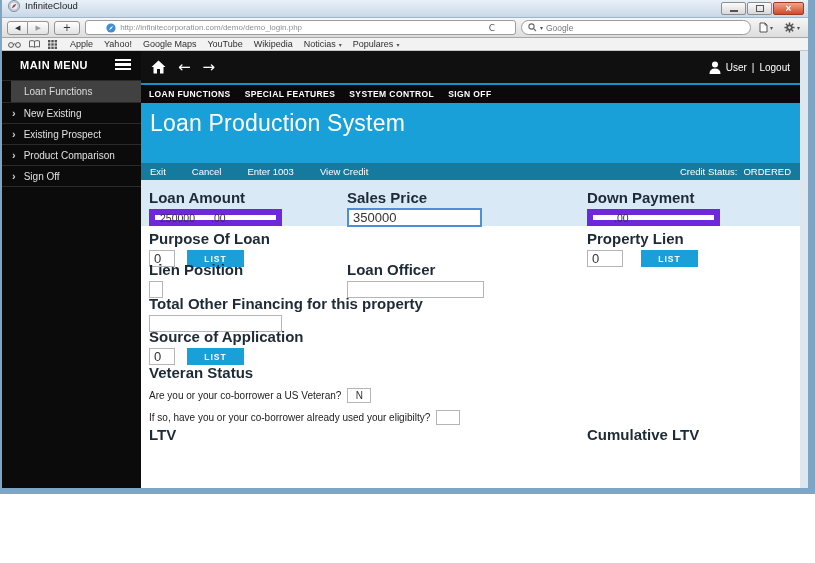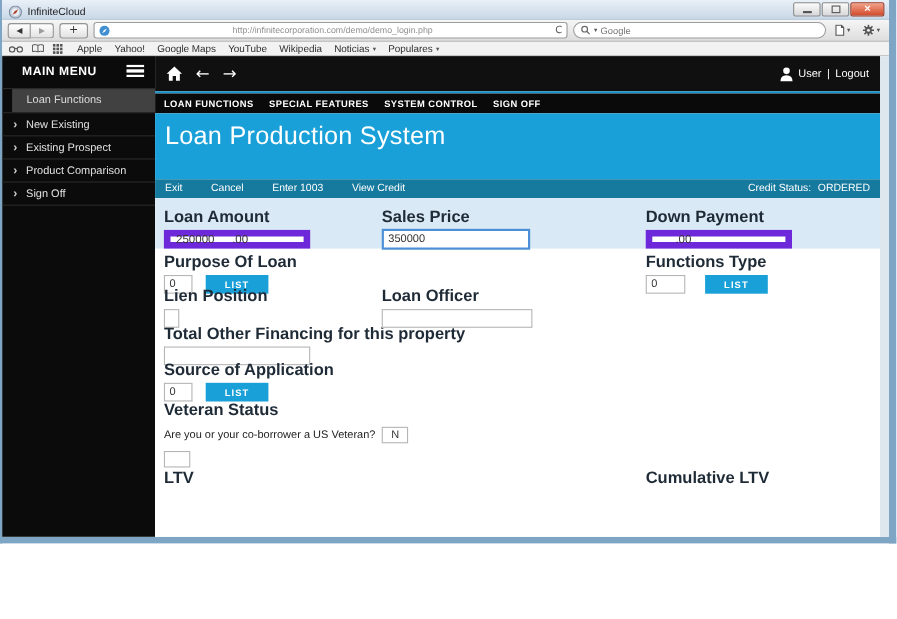--- a/index.html
+++ b/index.html
@@ -4,42 +4,42 @@
 <style>
   * { margin:0; padding:0; box-sizing:border-box; }
   body { width:815px; height:563px; background:#ffffff; font-family:"Liberation Sans", sans-serif; position:relative; overflow:hidden; }
 
   .window { position:absolute; left:0; top:0; width:815px; height:494px;
     border-left:2px solid #7fa5c4; border-right:7px solid #7fa5c4; border-bottom:6px solid #7fa5c4;
     background:#fff; }
 
   
   .titlebar { height:18px; background:linear-gradient(#e9f0f8,#c9d8e7); border-bottom:1px solid #9db5ca;
-    display:flex; align-items:flex-end; padding:0 4px; font-size:9.5px; color:#1c1c1c; }
+    display:flex; align-items:flex-start; padding:0 4px; font-size:9.5px; color:#1c1c1c; }
   .app-icon { width:12px; height:12px; margin:0 5px 0 2px; display:inline-block; }
   .win-controls { margin-left:auto; display:flex; gap:1px; align-self:flex-start; margin-top:2px; }
   .winbtn { width:25px; height:13px; border:1px solid #8d8d8d; border-radius:2px;
     background:linear-gradient(#fbfbfb,#d8d8d8); display:flex; align-items:center; justify-content:center;
     font-size:9px; color:#444; cursor:default; }
   .winbtn .dash { width:8px; height:2px; background:#555; display:block; margin-top:5px; }
   .winbtn .boxi { width:8px; height:7px; border:1.5px solid #555; display:block; }
   .winbtn.close { width:31px; background:linear-gradient(#f3a38a,#d14a2a); border-color:#9e3b21; color:#fff; font-weight:bold; font-size:10px; }
 
   
   .navbar { height:20px; background:linear-gradient(#f6f6f6,#dddddd); border-bottom:1px solid #a7a7a7;
     display:flex; align-items:center; padding:0 5px; gap:5px; }
   .btn-group { display:flex; }
   .nav-b { height:14px; border:1px solid #949494; background:linear-gradient(#ffffff,#e2e2e2);
     font-size:7px; color:#333; display:flex; align-items:center; justify-content:center; padding:0 7px;
     font-family:"DejaVu Sans", sans-serif; }
   .btn-group .nav-b:first-child { border-radius:3px 0 0 3px; }
   .btn-group .nav-b:last-child { border-radius:0 3px 3px 0; border-left:none; color:#9c9c9c; }
   .nav-b.newtab { border-radius:3px; font-size:10px; padding:0 8px; }
   .addressbar { flex:1; height:15px; background:#fff; border:1px solid #9c9c9c; border-radius:3px;
-    display:flex; align-items:center; padding:0 4px; gap:4px; min-width:0;text-align:center; }
+    display:flex; align-items:center; padding:0 20px; gap:4px; min-width:0; }
   .url { font-size:8px; color:#8f8f8f; white-space:nowrap; overflow:hidden; flex:1; }
   .reload { font-size:9px; color:#555; font-family:"DejaVu Sans", sans-serif; }
   .searchbar { width:230px; height:15px; background:#fff; border:1px solid #9c9c9c; border-radius:8px;
     display:flex; align-items:center; padding:0 6px; gap:3px; }
   .searchbar input { border:none; outline:none; flex:1; font-size:8.5px; color:#444; background:transparent; min-width:0; font-family:"Liberation Sans", sans-serif; }
   .tool-b { height:15px; display:flex; align-items:center; gap:2px; padding:0 3px; background:transparent; border:none; }
   .caret { font-size:6px; color:#555; font-family:"DejaVu Sans", sans-serif; }
 
   
   .bookmarksbar { height:13px; background:#f2f2f2; border-bottom:1px solid #c6c6c6;
@@ -81,21 +81,21 @@
 
   .formarea { flex:1; position:relative; background:#fff; }
   .bluerow { position:absolute; left:0; top:0; width:100%; height:46px; background:#d9e9f5; }
   .fg { position:absolute; }
   .flabel { font-size:15px; font-weight:bold; color:#1e2a36; }
   .qtext { font-size:10px; color:#222; }
   .tbox { background:#fff; border:6px solid #6d28d9; height:17px; font-size:10.5px; color:#333;
     display:flex; align-items:center; margin-top:3px; }
   .tbox .whole { margin-left:5px; }
   .tbox .cents { margin-left:16px; color:#333; }
-  input.tinput { background:#fff; border:1px solid #b5b5b5; height:17px; font-size:10px; color:#333;
+  input.tinput { background:#fff; border:1px solid #b5b5b5; height:17px; font-size:13px; color:#333;
     padding:0 4px; margin-top:3px; font-family:"Liberation Sans", sans-serif; display:block; }
   input.focused { border:2px solid #4b8fd6; height:19px; margin-top:2px; }
   .ctl-row { display:flex; align-items:center; margin-top:3px; }
   .list-btn { width:57px; height:17px; background:#1aa0d8; color:#fff; border:none;
     font-size:8.5px; font-weight:bold; letter-spacing:1px; cursor:pointer; font-family:"Liberation Sans", sans-serif; }
   .qrow { display:flex; align-items:center; gap:6px; }
   .qinput { width:24px; height:15px; border:1px solid #b5b5b5; font-size:10px; text-align:center; color:#333; font-family:"Liberation Sans", sans-serif; }
 
   svg { display:block; }
 </style>
@@ -336,21 +336,21 @@
 
         <div class="fg" style="left:8px; top:50px;">
           <div class="flabel">Purpose Of Loan</div>
           <div class="ctl-row">
             <input class="tinput" style="width: 26px; margin-top: 0px;" value="0">
             <button class="list-btn" style="margin-left:12px;">LIST</button>
           </div>
         </div>
 
         <div class="fg" style="left:446px; top:50px;">
-          <div class="flabel">Functions Type</div>
+          <div class="flabel">Property Lien</div>
           <div class="ctl-row">
             <input class="tinput" style="width: 36px; margin-top: 0px;" value="0">
             <button class="list-btn" style="margin-left:18px;">LIST</button>
           </div>
         </div>
 
         <div class="fg" style="left:8px; top:81px;">
           <div class="flabel">Lien Position</div>
           <input class="tinput" style="width: 14px;" value="">
         </div>
@@ -373,20 +373,21 @@
           </div>
         </div>
 
         <div class="fg" style="left:8px; top:184px;">
           <div class="flabel">Veteran Status</div>
           <div class="qrow" style="margin-top:7px;">
             <span class="qtext">Are you or your co-borrower a US Veteran?</span>
             <input class="qinput" value="N" style="">
           </div>
           <div class="qrow" style="margin-top:7px;">
+            <span class="qtext">If so, have you or your co-borrower already used your eligibilty?</span>
             <input class="qinput" value="" style="">
           </div>
         </div>
 
         <div class="fg flabel" style="left:8px; top:246px;">LTV</div>
         <div class="fg flabel" style="left:446px; top:246px;">Cumulative LTV</div>
 
       </div>
     </main>
 

